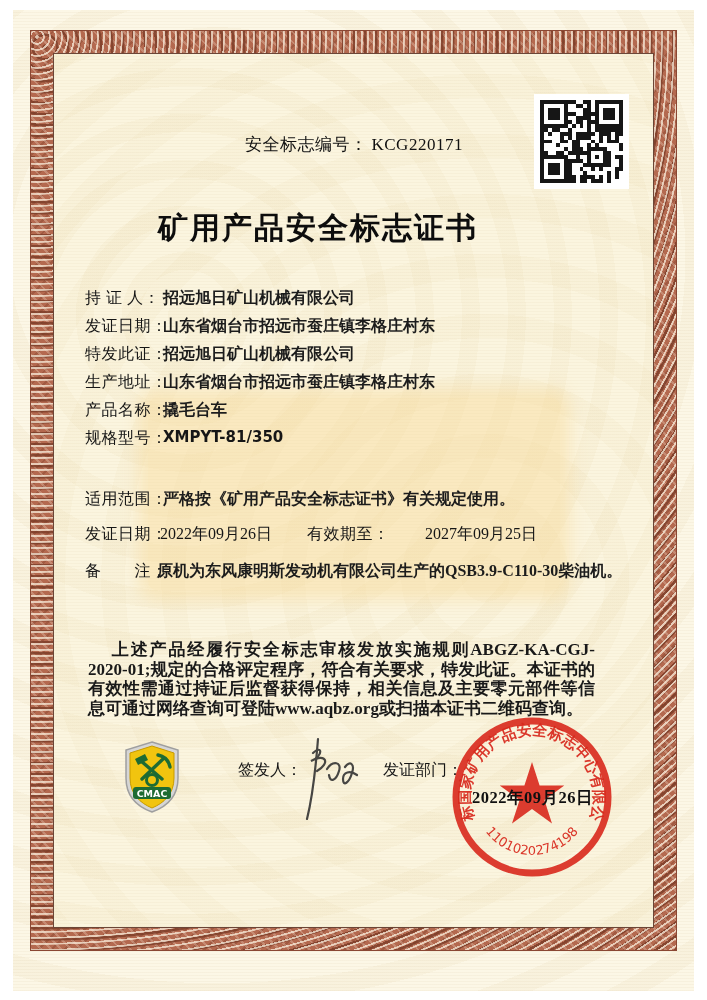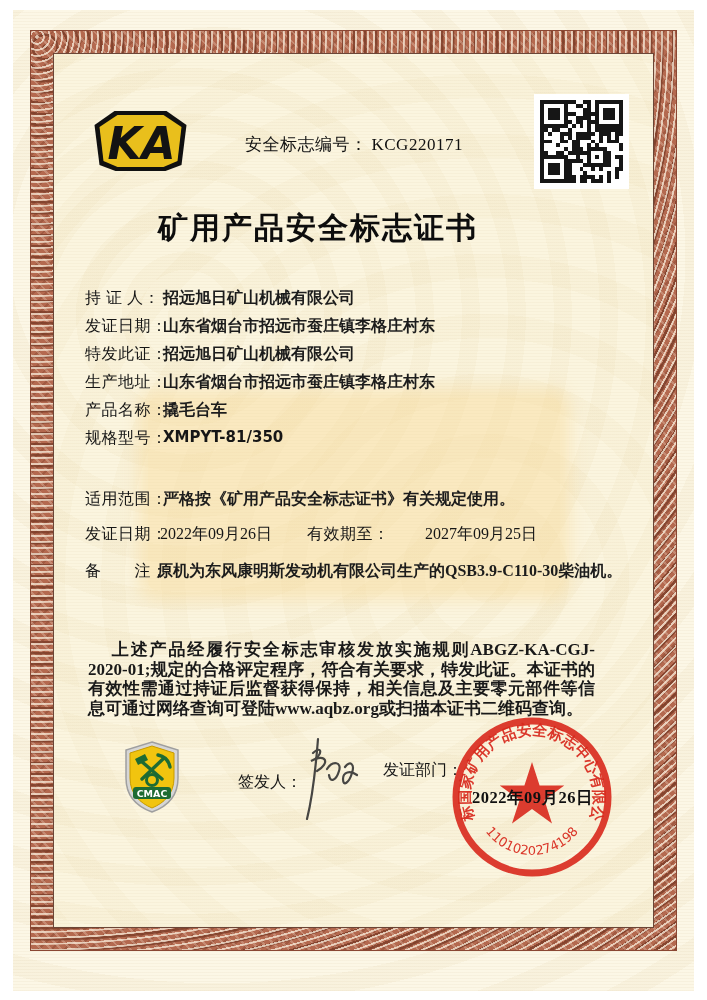--- a/index.html
+++ b/index.html
@@ -62,44 +62,37 @@
   .row .val { position:absolute; left:78px; top:0; white-space:nowrap; }
   .kai { font-style:normal; font-weight:600; color:#1c1c1c; }
   .num { font-family:"DejaVu Sans","Liberation Sans",sans-serif; font-weight:bold; font-size:15px; }
   .num-l { font-family:"DejaVu Sans","Liberation Sans",sans-serif; font-size:15px; }
 
   .statement { position:absolute; left:88px; top:640px; width:507px; font-size:17px;
     line-height:19.5px; font-weight:bold; color:#191919; text-align:justify; text-indent:1.4em; }
 
   .cmac { position:absolute; left:120px; top:740px; width:64px; height:74px; }
 
-  .sign-label  { position:absolute; left:238px; top:760px; font-size:16px; color:#161616;margin-top:12px; }
+  .sign-label  { position:absolute; left:238px; top:760px; font-size:16px; color:#161616; }
   .issue-label { position:absolute; left:383px; top:760px; font-size:16px; color:#161616; }
   .signature { position:absolute; left:293px; top:731px; width:80px; height:95px; }
 
   .seal { position:absolute; left:446px; top:711px; width:172px; height:172px; }
   .seal-date { position:absolute; left:472px; top:787px; font-size:16.5px; font-weight:bold;
     color:#101010; white-space:nowrap; z-index:6; letter-spacing:.5px; }
 </style>
 </head>
 <body>
 
 <div class="page">
   <div class="sheet"></div>
   <div class="frame"></div>
   <div class="content"></div>
   <div class="highlight"></div>
 
-  <div class="ka">
-    <svg viewBox="0 0 94 62" width="95" height="62">
-      <polygon points="21,1 73,1 93,15 88,55 72,61 22,61 6,55 1,15" fill="#101010"></polygon>
-      <polygon points="24,5 70,5 88,17 84,51 70,57 24,57 10,51 6,17" fill="#e9bf1c"></polygon>
-      <text x="48" y="49" text-anchor="middle" font-size="44" font-weight="bold" font-style="italic" font-family="&quot;DejaVu Sans&quot;,&quot;Liberation Sans&quot;,sans-serif" fill="#131313">KA</text>
-    </svg>
-  </div>
 
   <div class="cert-no">
     <span>安全标志编号：</span><span class="sn">KCG220171</span>
   </div>
 
   <div class="qr">
     <div class="qr-grid">
         <i style="grid-row:1;grid-column:1"></i>
         <i style="grid-row:1;grid-column:2"></i>
         <i style="grid-row:1;grid-column:3"></i>

